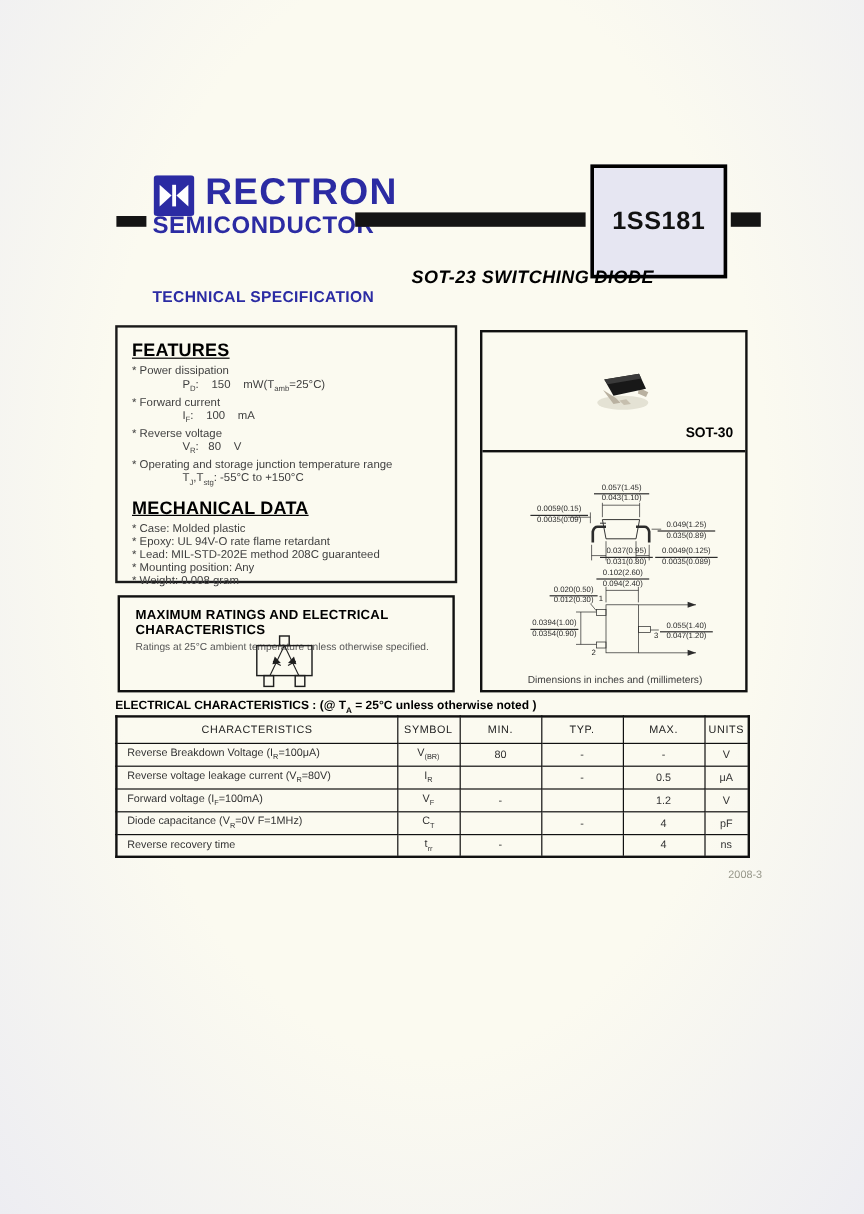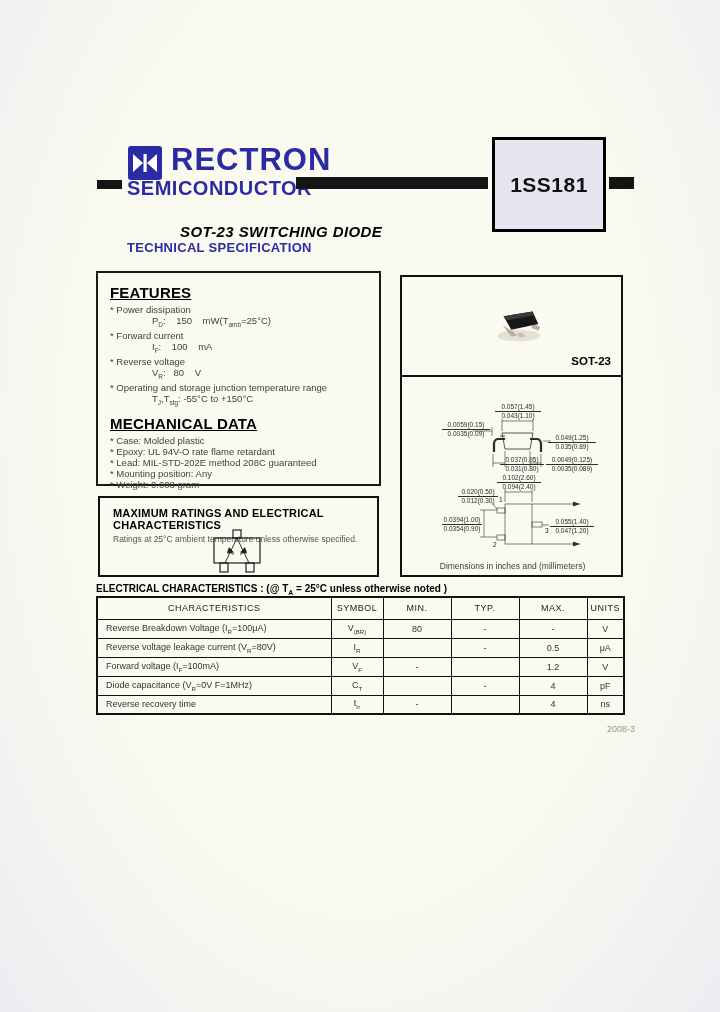--- a/index.html
+++ b/index.html
@@ -22,21 +22,21 @@
   .bar { background:#141414; }
   .bar-left  { left:97px;  top:180px; width:25px; height:9px; }
   .bar-mid   { left:296px; top:177px; width:192px; height:12px; }
   .bar-right { left:609px; top:177px; width:25px; height:12px; }
   .part-box {
     left:492px; top:137px; width:114px; height:95px;
     background:#e6e6f2; border:3px solid #000;
     display:flex; align-items:center; justify-content:center;
     font-size:21px; font-weight:bold; color:#111; letter-spacing:0.5px;
   }
-  .doc-title { left:180px; top:223px; width:365px; text-align:left;
+  .doc-title { left:180px; top:223px; width:365px; text-align:right;
     font-size:15px; font-weight:bold; font-style:italic; letter-spacing:0.4px; color:#000; }
 
   
   .features-box { left:96px; top:271px; width:285px; height:215px;
     border:2px solid #1a1a1a; padding:11px 12px; background:transparent; }
   .sec-heading { font-size:15px; font-weight:bold; color:#000; margin-bottom:3px; letter-spacing:0.2px;text-decoration:underline; }
   .f-line { font-size:9.5px; line-height:11px; color:#3f3f3f; white-space:pre-wrap; }
   .f-line.ind { padding-left:42px; }
   .mech-heading { margin-top:7px; }
 
@@ -132,21 +132,21 @@
 
 <div class="abs pkg-box">
   <svg class="pkg-photo" viewBox="0 0 60 44">
     <ellipse cx="30" cy="33" rx="22" ry="6" fill="#e4e2d4"></ellipse>
     <polygon points="13,22 24,29 28,33 22,34" fill="#b9b1a0"></polygon>
     <polygon points="27,31 31,35 37,34 33,30" fill="#c6bfae"></polygon>
     <polygon points="44,20 52,24 50,28 43,25" fill="#b9b1a0"></polygon>
     <polygon points="14,13 44,8 50,21 22,27" fill="#181818"></polygon>
     <polygon points="14,13 44,8 46,12 17,17" fill="#3a3a3a"></polygon>
   </svg>
-  <div class="pkg-label">SOT-23</div>
+  <div class="pkg-label">SOT-30</div>
   <div class="pkg-divider"></div>
 
   <div class="pkg-draw">
     <svg width="219" height="200" viewBox="0 0 219 200" style="position:absolute;left:0;top:0;">
       <g stroke="#2c2c2c" fill="none" stroke-width="0.8">
 
         <path d="M100,56 L131,56 L128,72 L103,72 Z"></path>
         <path d="M103,59 L98,59"></path>
       </g>
       <g stroke="#2c2c2c" fill="none" stroke-width="2.2">

